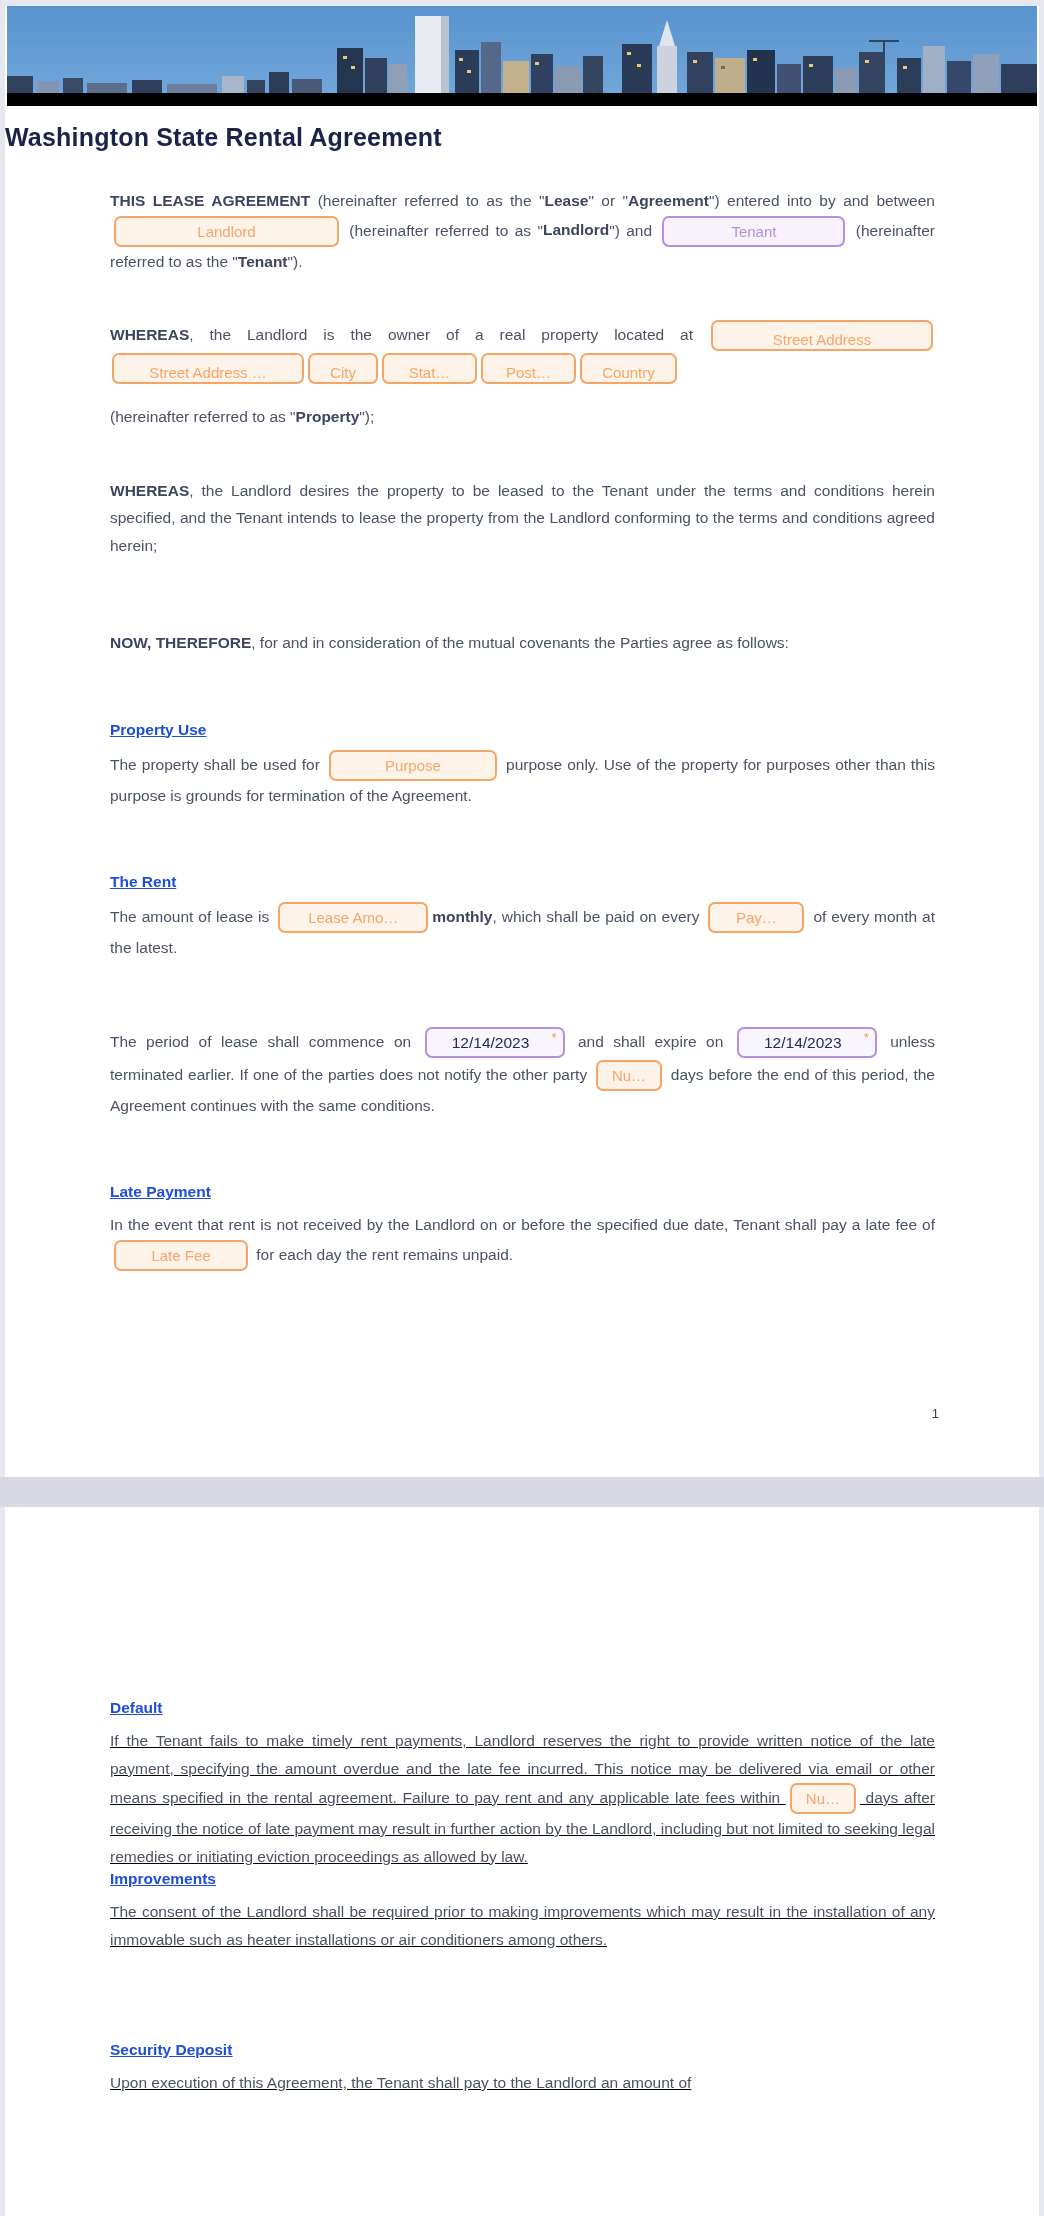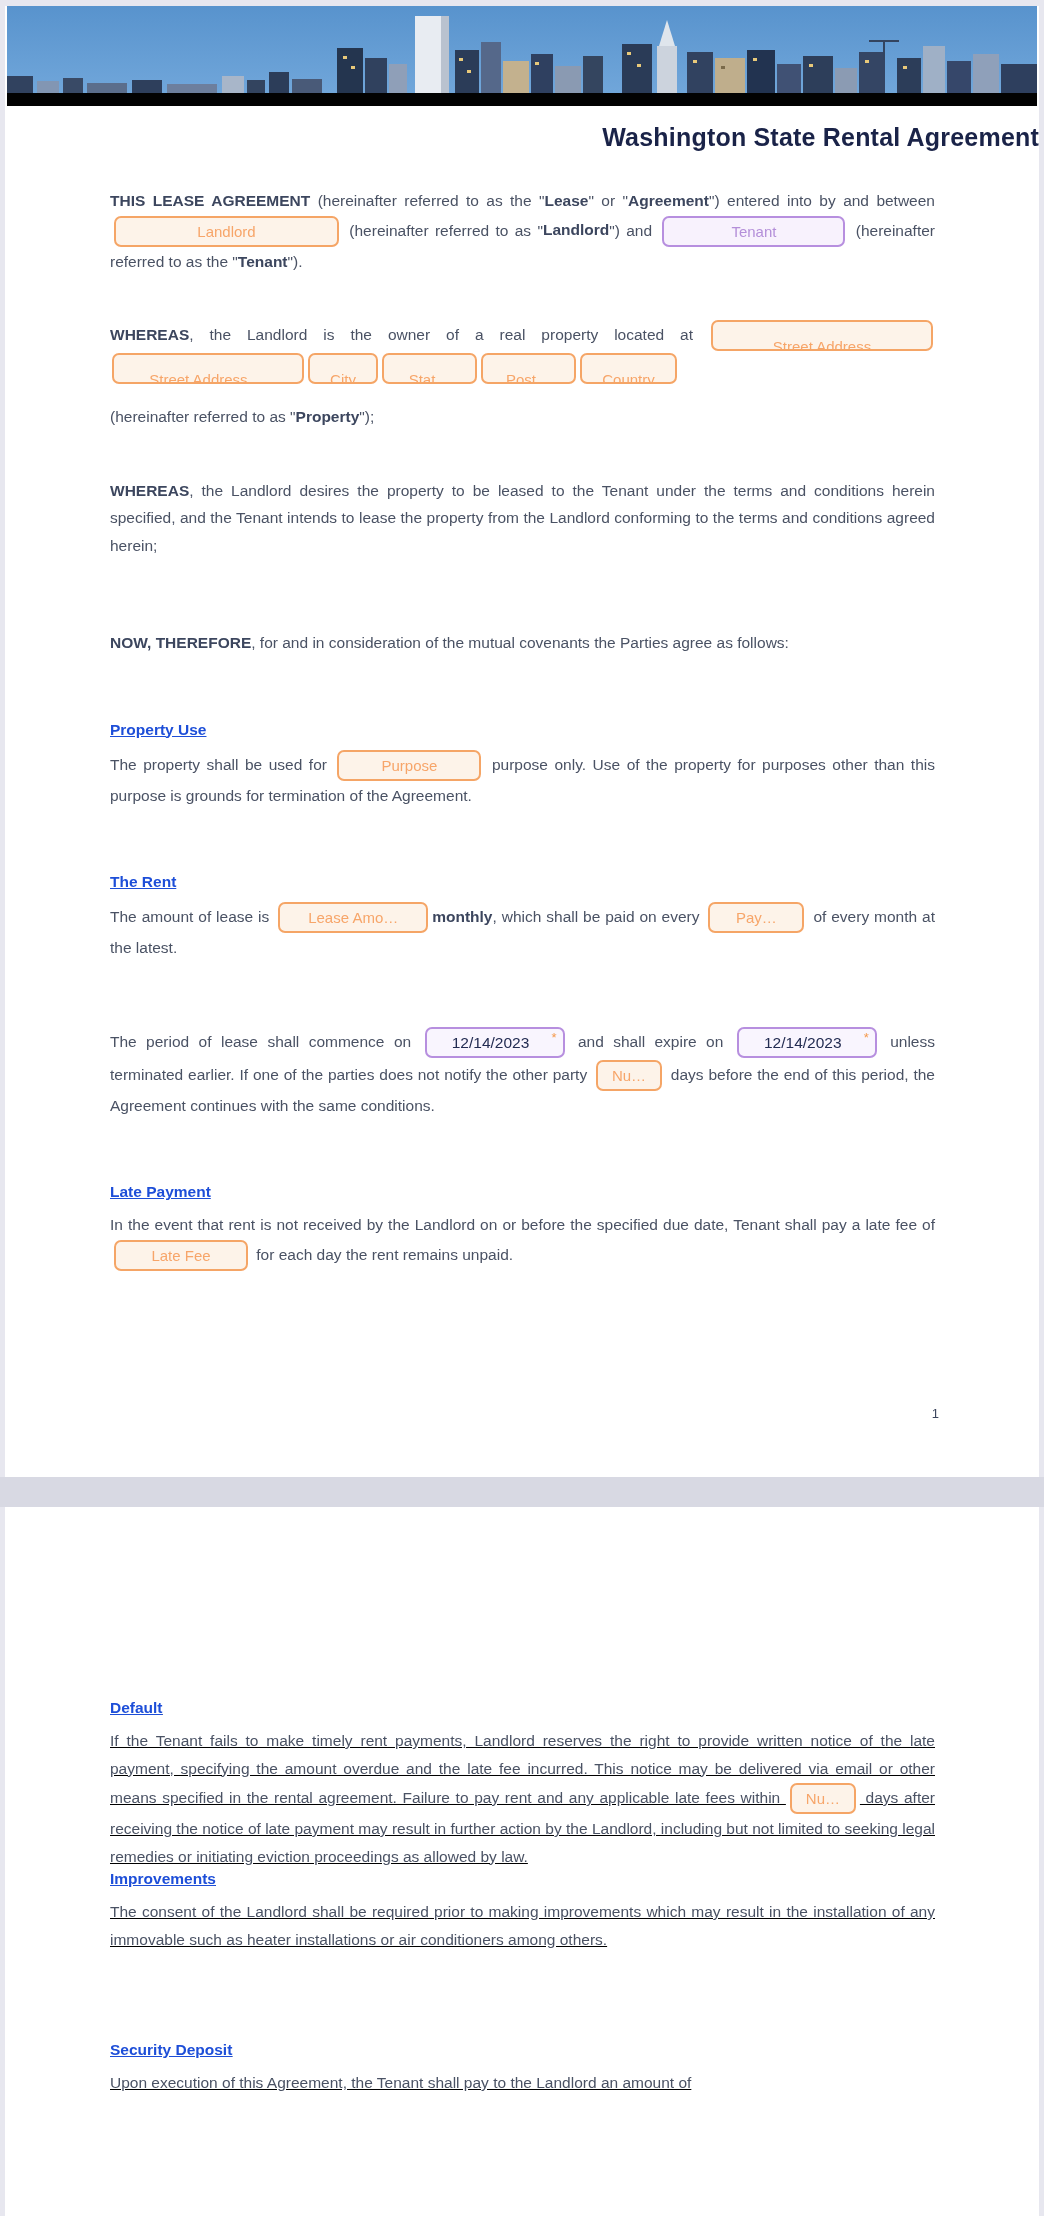--- a/index.html
+++ b/index.html
@@ -12,21 +12,21 @@
   .page { background:#ffffff; margin:0 5px; position:relative; }
   .page1 { margin-top:6px; height:1471px; }
   .page2 { height:709px; overflow:hidden;text-decoration:underline; }
   .page-gap { height:30px; background:#d8d9e3; width:1044px; }
 
   .header-img { margin:2px 2px 0 2px; height:100px; overflow:hidden; }
   .header-img svg { display:block; width:100%; height:100%; }
 
   .doc-title {
     margin-top:17px;
-    text-align:right;
+    text-align:left;
     font-size:25px; font-weight:700;
     color:#1a2348;
     letter-spacing:.2px;
   }
 
   .content { padding:0 104px 0 105px; }
 
   .para {
     font-size:15.5px; line-height:27.5px; color:#4a5264;
   }
@@ -54,21 +54,21 @@
     font-size:15px; text-align:center;
     margin:1px 4px; padding:0 6px;
     white-space:nowrap; overflow:hidden;
   }
   .field.orange {
     border:2px solid #f5a566; background:#fdf3e9; color:#f7a569;
   }
   .field.purple {
     border:2px solid #b78fdf; background:#f8f2fd; color:#b48fd9;
   }
-  .field.addr { margin:1px 2px; padding:11px 2px; }
+  .field.addr { margin:1px 2px; padding:4px 2px; }
   .field.date {
     background:#f9f5fe; color:#232c52; position:relative;
     font-size:15.5px; padding:0 14px 0 6px;
   }
   .field.date .req {
     position:absolute; right:6px; top:1px;
     color:#f59a4d; font-size:13px; line-height:16px;
   }
 
   .pagenum {
@@ -177,21 +177,21 @@
         <b>WHEREAS</b><span>, the Landlord desires the property to be leased to the Tenant under the terms and conditions herein specified, and the Tenant intends to lease the property from the Landlord conforming to the terms and conditions agreed herein;</span>
       </p>
 
       <p class="para justify p-now">
         <b>NOW, THEREFORE</b><span>, for and in consideration of the mutual covenants the Parties agree as follows:</span>
       </p>
 
       <div class="section">
         <div class="sec-h">Property Use</div>
         <p class="para justify">
-          <span>The property shall be used for </span><span class="field orange" style="width:144px">Purpose</span><span> purpose only. Use of the property for purposes other than this purpose is grounds for termination of the Agreement.</span>
+          <span>The property shall be used for </span><span class="field orange" style="width:168px">Purpose</span><span> purpose only. Use of the property for purposes other than this purpose is grounds for termination of the Agreement.</span>
         </p>
       </div>
 
       <div class="section">
         <div class="sec-h">The Rent</div>
         <p class="para justify">
           <span>The amount of lease is </span><span class="field orange" style="width:150px">Lease Amo…</span><b>monthly</b><span>, which shall be paid on every </span><span class="field orange" style="width:96px">Pay…</span><span> of every month at the latest.</span>
         </p>
       </div>
 

